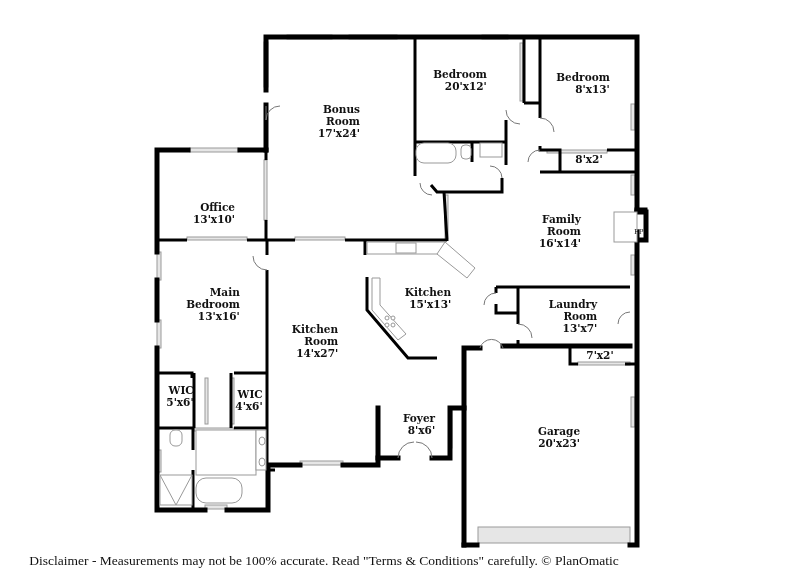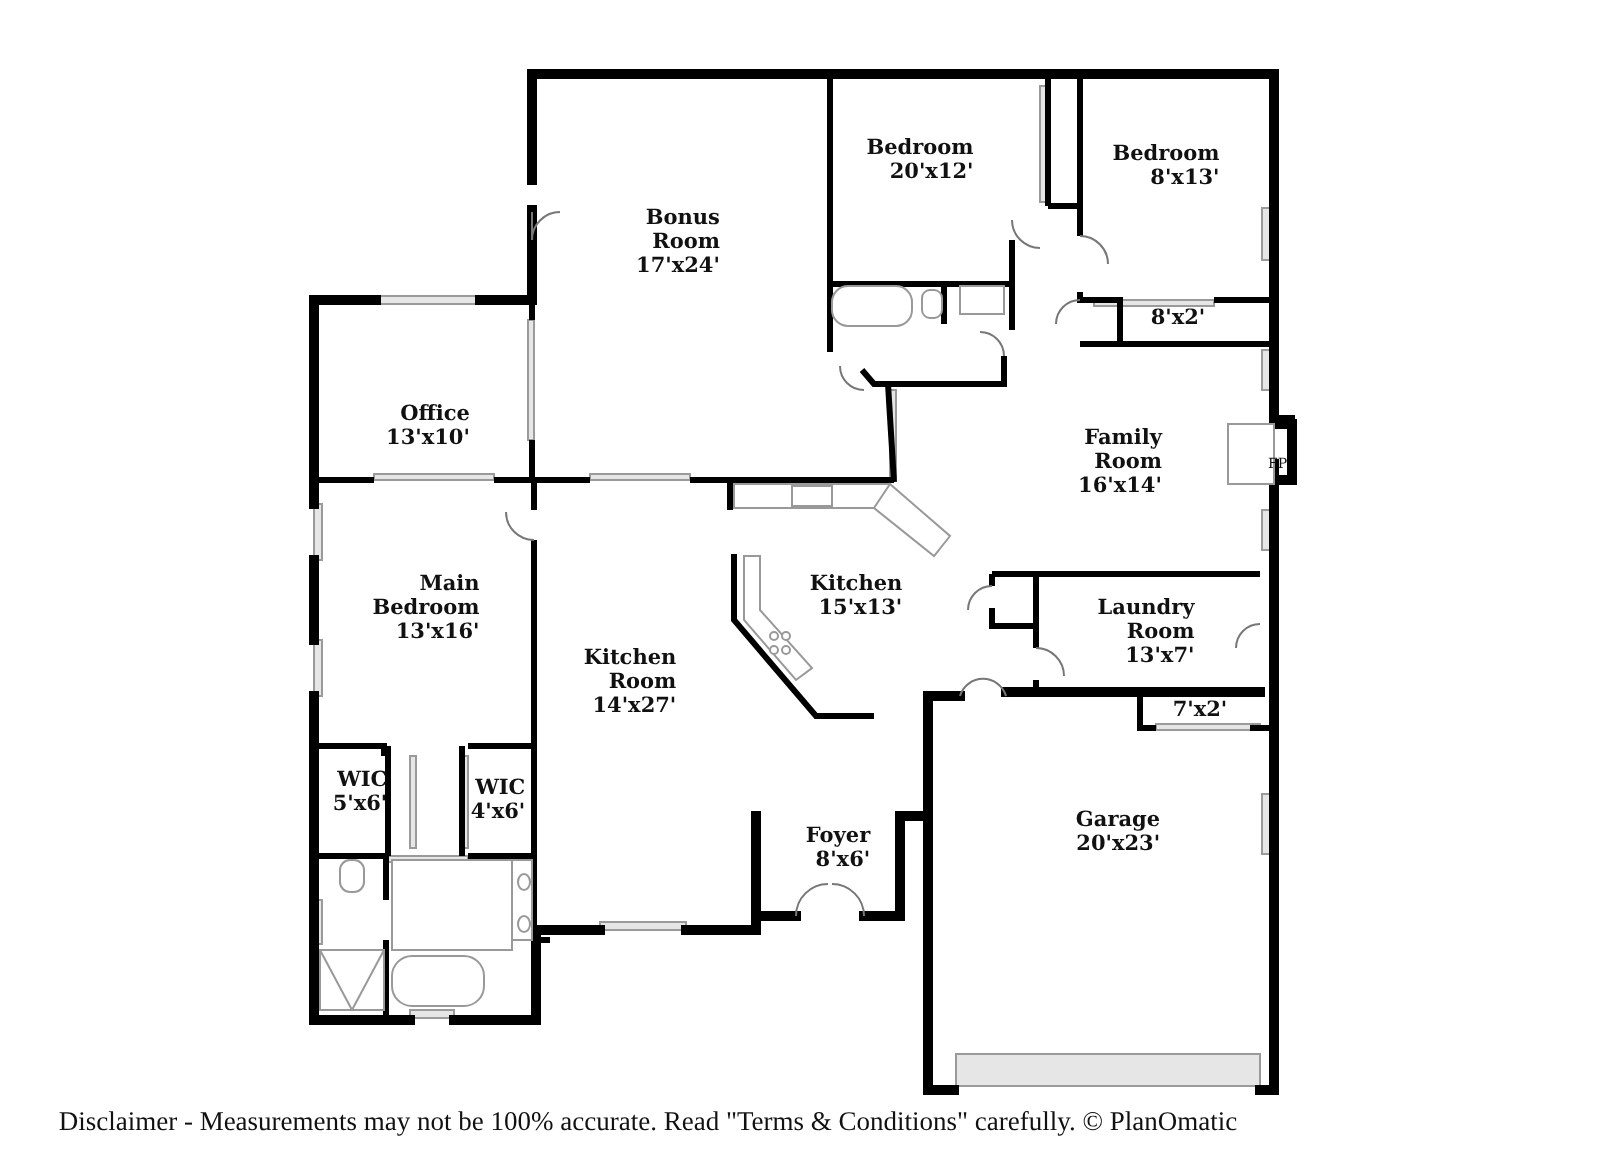--- a/index.html
+++ b/index.html
@@ -212,21 +212,21 @@
     <span class="dim">5'x6'</span>
   </div>
   <div class="label" style="left:249px; top:388px;">
     <span>WIC</span>
     <span class="dim">4'x6'</span>
   </div>
   <div class="label" style="left:419px; top:412px;">
     <span>Foyer</span>
     <span class="dim">8'x6'</span>
   </div>
-  <div class="label" style="left:559px; top:404px;">
+  <div class="label" style="left:559px; top:425px;">
     <span>Garage</span>
     <span class="dim">20'x23'</span>
   </div>
 </div>
 
 <div class="fp" style="left:618px; top:228px;">FP</div>
 
 <div class="disclaimer">Disclaimer - Measurements may not be 100% accurate. Read "Terms &amp; Conditions" carefully. © PlanOmatic</div>
 
 </body></html>

